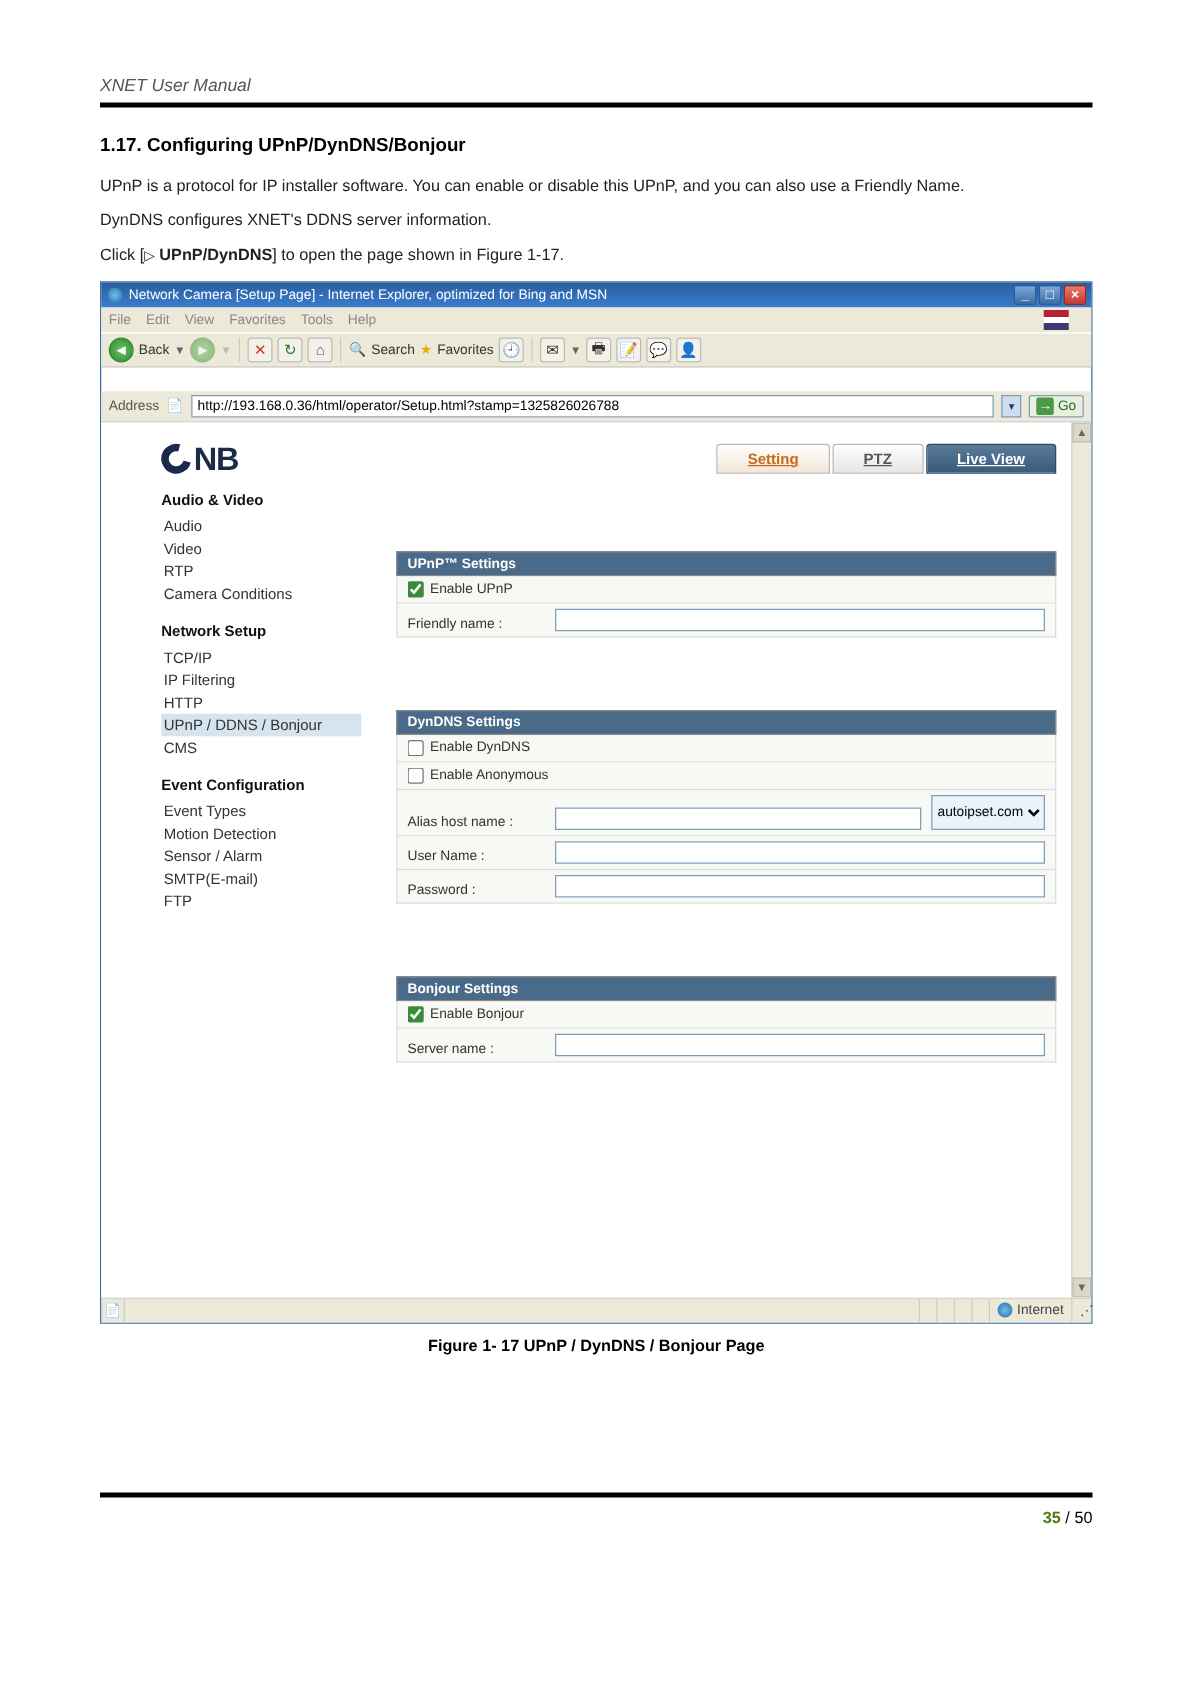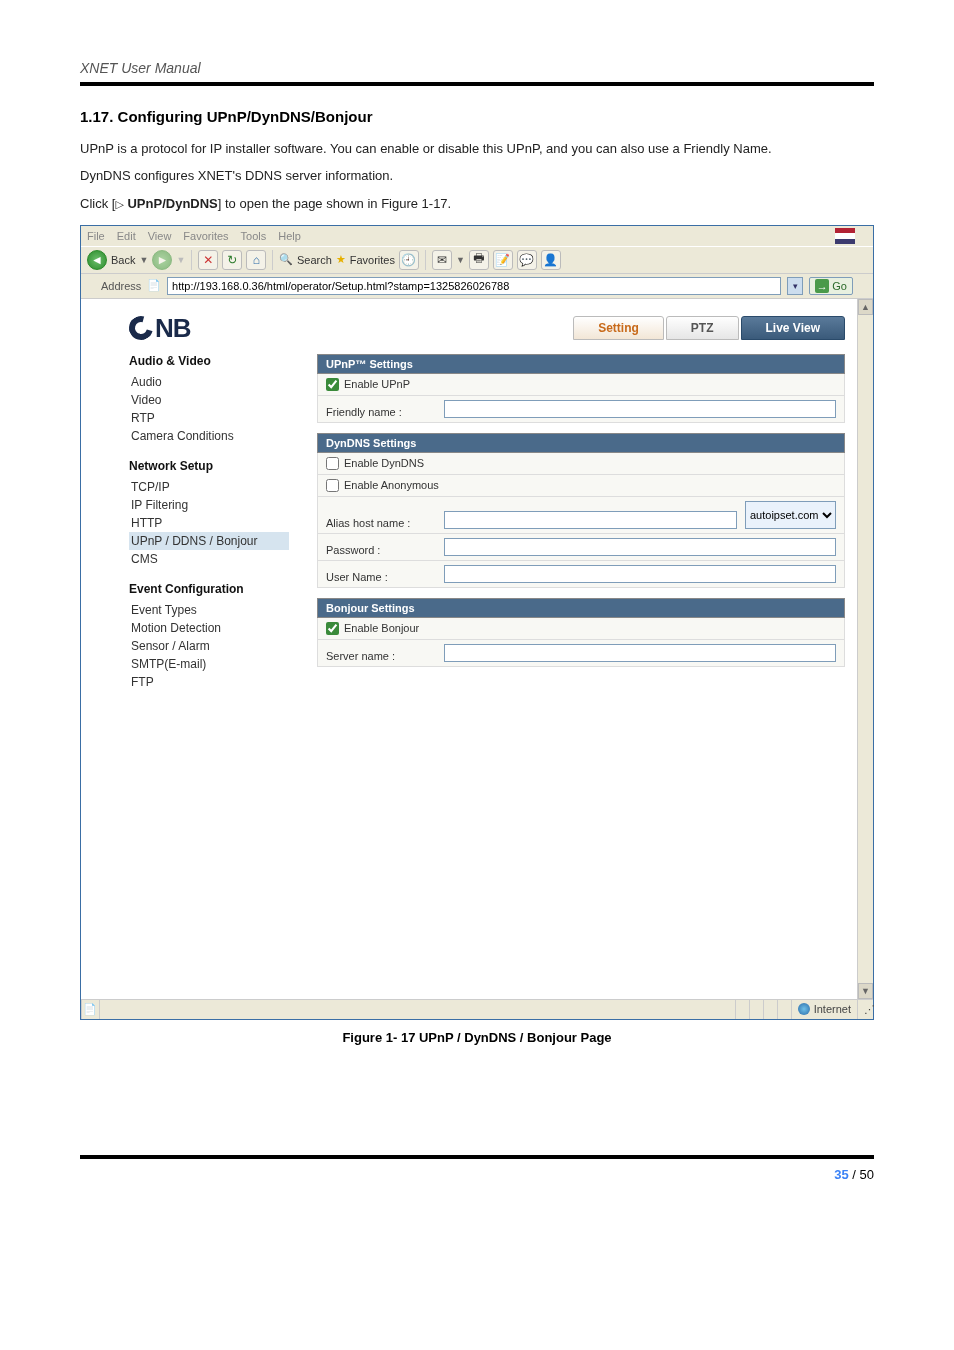--- a/index.html
+++ b/index.html
@@ -21,43 +21,43 @@
   .winbtn { display:inline-flex; align-items:center; justify-content:center; width:18px; height:16px; margin-left:2px; background:linear-gradient(#7ea6d8,#3a6ea5); border:1px solid #2a5d9f; color:#fff; font-size:11px; font-weight:bold; border-radius:2px; }
   .winbtn.close { background: linear-gradient(#e87b6f,#c83a2a); border-color:#a02818; }
   .menubar { background:#ece9d8; color:#888; padding:2px 6px; font-size:11px; display:flex; align-items:center; }
   .menubar span { margin-right:12px; }
   .menubar .flag { margin-left:auto; width:20px; height:16px; background:linear-gradient(#b22234 0% 33%, #fff 33% 66%, #3c3b6e 66% 100%); }
   .toolbar { background:#ece9d8; border-top:1px solid #fff; border-bottom:1px solid #ccc; padding:3px 6px; display:flex; align-items:center; gap:4px; font-size:11px; color:#333; }
   .tb-btn { display:inline-flex; align-items:center; justify-content:center; width:20px; height:20px; border:1px solid #bbb; background:#f4f2e8; border-radius:3px; font-size:12px; }
   .tb-btn.green { background:radial-gradient(#6ec06e,#2a8a2a); color:#fff; border-color:#2a8a2a; border-radius:50%; }
   .tb-btn.green.dim { opacity:.5; }
   .tb-sep { width:1px; height:20px; background:#ccc; margin:0 2px; }
-  .addrbar { background:#ece9d8; border-bottom:1px solid #ccc; padding:3px 20px; display:flex; align-items:center; font-size:11px; color:#555; gap:6px; }
+  .addrbar { background:#ece9d8; border-bottom:1px solid #ccc; padding:3px 6px; display:flex; align-items:center; font-size:11px; color:#555; gap:6px;margin-top:19px; }
   .addrbar input { flex:1; font-size:11px; padding:2px 4px; border:1px solid #7f9db9; }
   .go-btn { display:inline-flex; align-items:center; gap:3px; border:1px solid #7f9db9; background:#e8f0e0; padding:1px 5px; border-radius:2px; font-size:11px; color:#2a6a2a; }
   .go-arrow { display:inline-flex; width:14px; height:14px; background:#4a9a4a; border-radius:2px; align-items:center; justify-content:center; color:#fff; font-size:11px; }
   .dd { display:inline-flex; align-items:center; justify-content:center; width:16px; height:18px; border:1px solid #7f9db9; background:#cde; color:#336; font-size:9px;}
   .content-area { background:#fff; height:700px; position:relative; overflow:hidden; }
   .content-inner { padding: 14px 28px 0 48px; }
 
   .top-tabs { display:flex; justify-content:space-between; align-items:center; margin-bottom:10px; }
   .logo { font-family: Arial Black, Arial, sans-serif; font-weight:900; font-size:26px; letter-spacing:-1px; color:#1a2a4a; display:flex; align-items:center; gap:2px;}
   .logo .c-shape { display:inline-block; width:24px; height:24px; border:6px solid #1a2a4a; border-right-color:transparent; border-radius:50%; transform:rotate(-30deg); }
   .tabs { display:flex; gap:2px; }
-  .tab { padding:4px 24px; font-size:12px; font-weight:bold; border:1px solid #bbb; background:linear-gradient(#fefefe,#e6e6e6); color:#555; border-radius:3px 3px 0 0;}
+  .tab { padding:4px 24px; font-size:12px; font-weight:bold; border:1px solid #bbb; background:linear-gradient(#fefefe,#e6e6e6); color:#555; border-radius:3px 3px 0 0;text-decoration:underline;}
   .tab.setting { color:#c86a1a; background:linear-gradient(#fff,#f2e6d6); }
   .tab.live { background:linear-gradient(#5a7a9a,#3a5a7a); color:#fff; border-color:#2a4a6a;}
   .main-flex { display:flex; gap:28px; }
   .sidebar { width:160px; font-size:12px; }
   .side-group { margin-bottom:14px; }
   .side-head { font-weight:bold; font-size:12px; margin-bottom:5px; color:#111;}
   .side-item { font-size:12px; color:#333; padding:2px 0 2px 2px; }
   .side-item.active { background:#d6e4ef; }
   .form-area { flex:1; font-size:11px; }
-  .panel-head { background:#4a6a8a; color:#fff; font-size:11px; font-weight:bold; padding:3px 8px; border:1px solid #888;}
+  .panel-head { background:#4a6a8a; color:#fff; font-size:11px; font-weight:bold; padding:3px 8px; border:1px solid #888;margin-top:48px;}
   .panel-row { display:flex; align-items:flex-end; padding:4px 8px; gap:8px; border:1px solid #ddd; border-top:none; background:#f8f8f4; }
   .panel-row label { font-size:11px; color:#333; width:110px; }
   .panel-row input[type=text] { flex:1; border:1px solid #7f9db9; height:18px; font-size:11px; padding:0 3px;}
   .panel-row select { border:1px solid #7f9db9; height:28px; font-size:11px; background:#eaf2fb;}
   .panel-row .cb { width:auto; display:flex; align-items:center; gap:5px;}
   .panel-spacer { height:10px; }
   .btn-row { text-align:center; padding:10px 0; }
   .btn-row button { font-size:11px; padding:1px 8px; border:1px solid #888; background:#f4f2e8; margin:0 2px;}
   .scrollbar { position:absolute; right:0; top:0; bottom:0; width:16px; background:#ece9d8; border-left:1px solid #ccc; }
   .scroll-btn { height:16px; background:#dcd8c8; border:1px solid #bbb; display:flex; align-items:center; justify-content:center; font-size:9px; color:#666;}
@@ -66,21 +66,21 @@
   .statusbar .seg { border-left:1px solid #ccc; height:100%; padding:0 6px; display:flex; align-items:center;}
   .statusbar .first { width:18px; justify-content:center;}
   .statusbar .flexfill { flex:1; }
   .globe { display:inline-block; width:12px; height:12px; border-radius:50%; background:radial-gradient(#6ec0e8,#2a6aa8); margin-right:4px;}
   .ie-icon { display:inline-block; width:12px;height:12px;border-radius:50%;background:radial-gradient(#6ec0e8,#2a6aa8); }
 
   .fig-caption { text-align:center; font-weight:bold; font-size:13px; margin-top:10px; }
   .footer-area { margin-top: 110px; }
   .foot-rule { height:4px; background:#000; margin-bottom:8px;}
   .foot-num { text-align:right; font-size:13px; }
-  .foot-num .cur { color:#3b82f6; font-weight:bold; }
+  .foot-num .cur { color:#4d7c0f; font-weight:bold; }
   input[type=checkbox]{ width:13px; height:13px; accent-color:#3a8a3a;}
 </style>
 </head>
 <body>
 
 <div class="page">
   <div class="header-title">XNET User Manual</div>
   <div class="thick-rule"></div>
 
   <div class="section-title">
@@ -89,20 +89,29 @@
   </div>
 
   <p class="body-text justify">UPnP is a protocol for IP installer software. You can enable or disable this UPnP, and you can also use a Friendly Name.</p>
   <p class="body-text">DynDNS configures XNET's DDNS server information.</p>
   <p class="body-text">
     <span>Click [</span><span class="triangle">▷</span>
     <span class="bold">UPnP/DynDNS</span><span>] to open the page shown in Figure 1-17.</span>
   </p>
 
   <div class="browser">
+    <div class="titlebar">
+      <span class="ticon">
+          <span class="ie-icon"></span>
+        </span>
+      <span class="titlebar-text">Network Camera [Setup Page] - Internet Explorer, optimized for Bing and MSN</span>
+      <span class="winbtn">_</span>
+      <span class="winbtn">□</span>
+      <span class="winbtn close">×</span>
+    </div>
     <div class="menubar">
       <span>File</span>
       <span>Edit</span>
       <span>View</span>
       <span>Favorites</span>
       <span>Tools</span>
       <span>Help</span>
       <span class="flag"></span>
     </div>
     <div class="toolbar">
@@ -207,25 +216,25 @@
                   <input type="checkbox" style="">
                   <label style="width:auto">Enable Anonymous</label>
                 </span>
               </div>
             <div class="panel-row">
                 <label>Alias host name :</label>
                 <input type="text" style="">
                 <select><option>autoipset.com</option></select>
               </div>
             <div class="panel-row">
+                <label>User Name :</label>
+                <input type="text" style="">
+              </div>
+            <div class="panel-row">
                 <label>Password :</label>
-                <input type="text" style="">
-              </div>
-            <div class="panel-row">
-                <label>User Name :</label>
                 <input type="text" style="">
               </div>
 
             <div class="panel-spacer"></div>
             <div class="panel-head">Bonjour Settings</div>
             <div class="panel-row">
                 <span class="cb">
                   <input type="checkbox" checked="" style="">
                   <label style="width:auto">Enable Bonjour</label>
                 </span>

